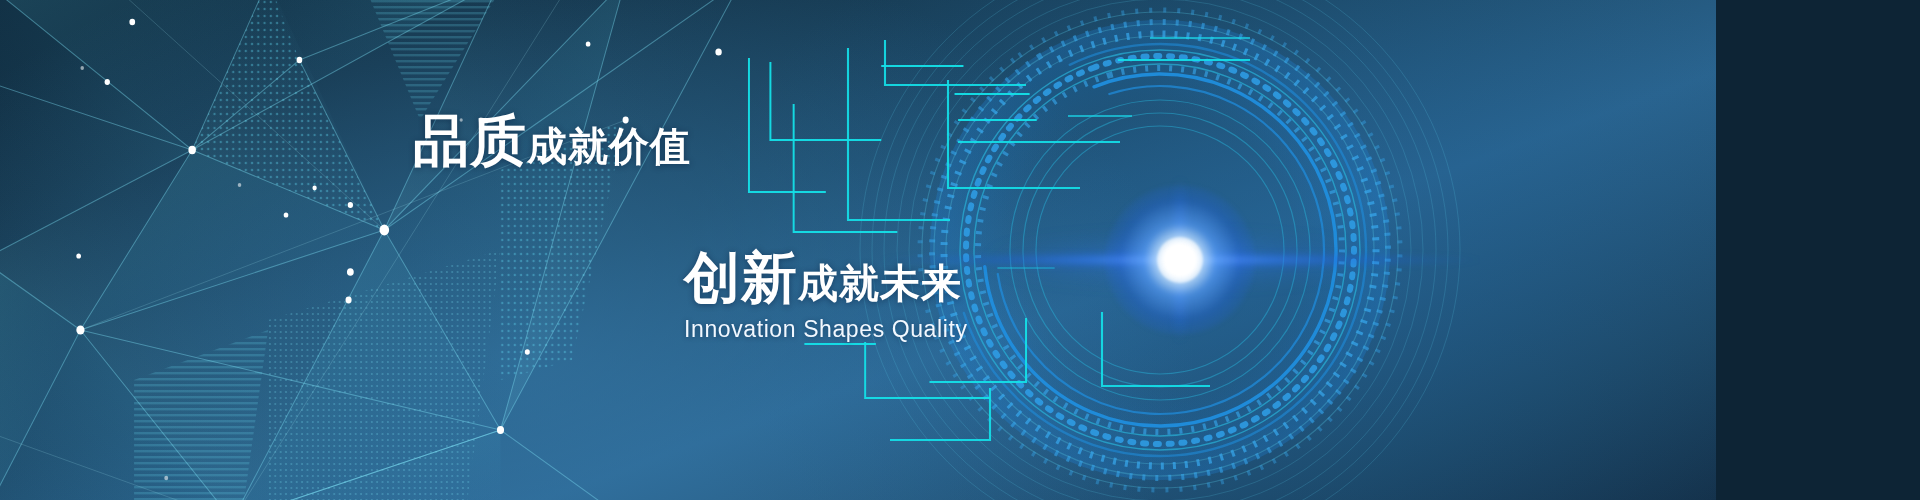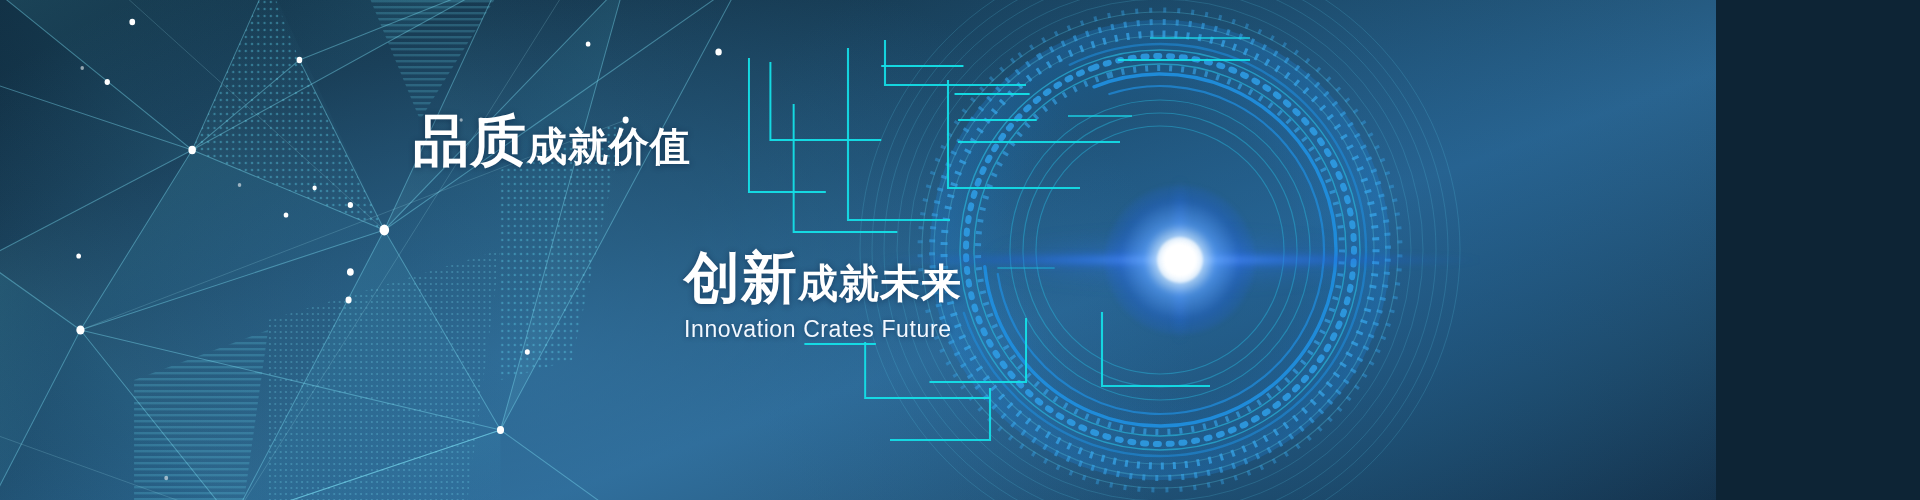--- a/index.html
+++ b/index.html
@@ -335,16 +335,16 @@
   <div class="txt" id="block-quality">
     <div class="cn">
       <span class="big">品质</span><span class="small">成就价值</span>
     </div>
   </div>
 
   <div class="txt" id="block-innovation">
     <div class="cn">
       <span class="big">创新</span><span class="small">成就未来</span>
     </div>
-    <div class="en">Innovation Crates Future</div>
+    <div class="en">Innovation Shapes Quality</div>
   </div>
 
 </div>
 
 </body></html>

